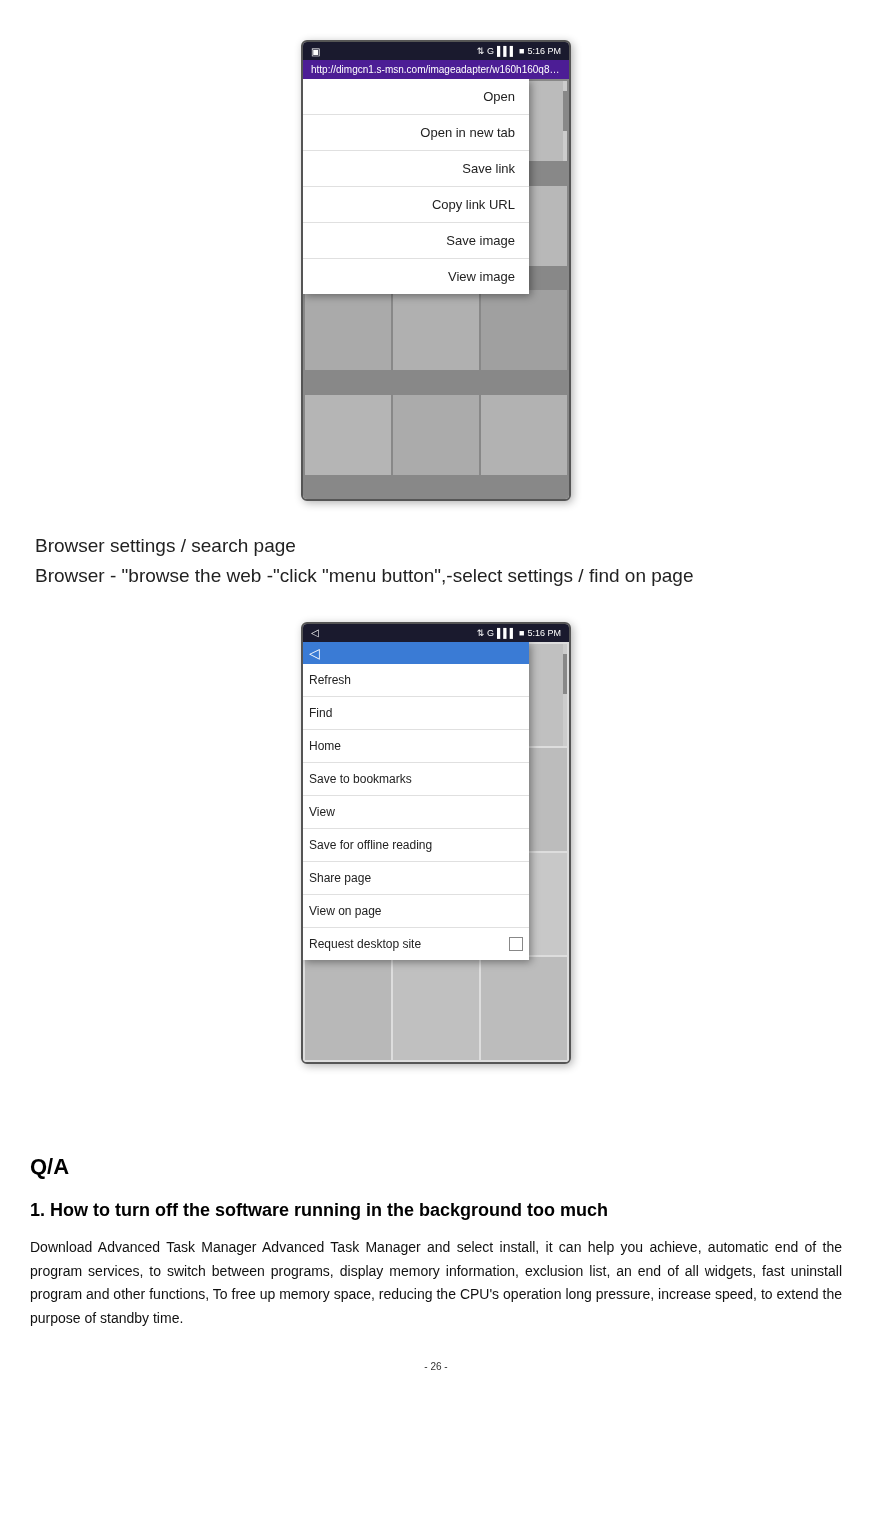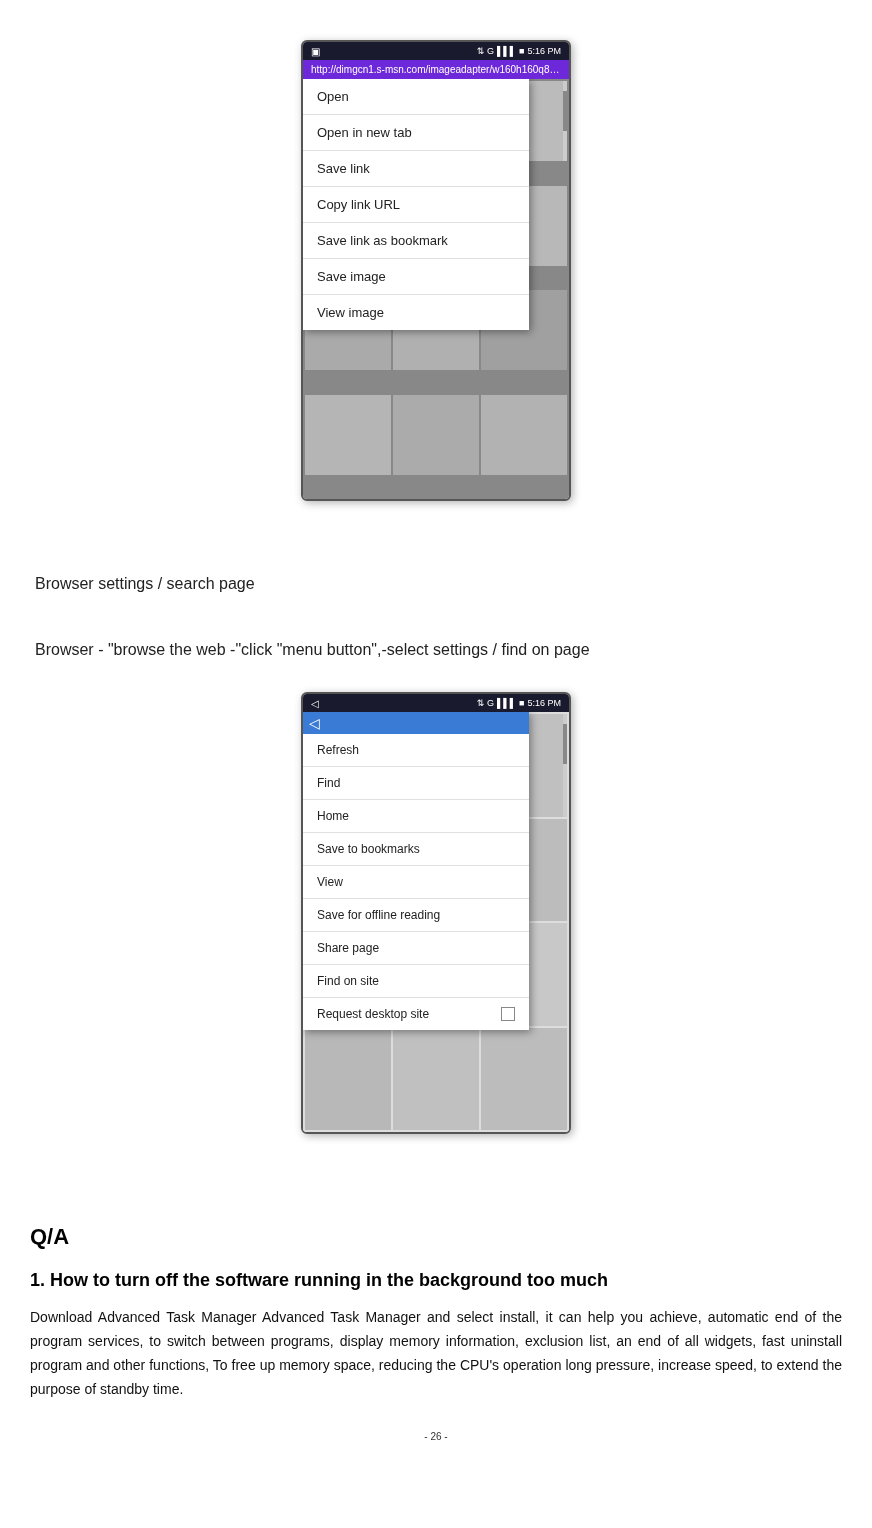--- a/index.html
+++ b/index.html
@@ -38,21 +38,21 @@
       justify-content: space-between;
       align-items: center;
       padding: 3px 8px;
       height: 18px;
     }
 
     .status-left { display: flex; align-items: center; gap: 2px; }
     .status-right { display: flex; align-items: center; gap: 3px; font-size: 9px; }
 
     .url-bar {
-      background: #6d28d9;
+      background: #4c1d95;
       color: white;
       font-size: 10px;
       padding: 4px 8px;
       white-space: nowrap;
       overflow: hidden;
       text-overflow: ellipsis;
     }
 
     .context-menu-item {
       padding: 10px 14px;
@@ -89,20 +89,21 @@
       height: 80px;
     }
 
     .context-menu-overlay {
       position: absolute;
       top: 0;
       left: 0;
       right: 40px;
       background: white;
       box-shadow: 2px 2px 8px rgba(0,0,0,0.4);
+      text-align: right;
     }
 
     
     .phone2-bg {
       position: relative;
       overflow: hidden;
       height: 420px;
       background: #e0e0e0;
     }
 
@@ -137,21 +138,21 @@
       padding: 0 6px;
     }
 
     .browser-menu-icon {
       color: white;
       font-size: 14px;
       margin-right: 4px;
     }
 
     .browser-menu-item {
-      padding: 9px 14px;
+      padding: 9px 6px;
       font-size: 12px;
       color: #222;
       border-bottom: 1px solid #e0e0e0;
       background: white;
       cursor: pointer;
       display: flex;
       align-items: center;
       justify-content: space-between;
     }
 
@@ -166,24 +167,23 @@
       background: white;
     }
 
     
     .text-section {
       width: 100%;
       padding: 10px 5px;
     }
 
     .text-line {
-      font-size: 16px;
+      font-size: 19px;
       color: #222;
       line-height: 1.6;
-      margin-top: 40px;
     }
 
     .section-title {
       font-size: 22px;
       font-weight: bold;
       margin: 30px 0 10px 0;
       align-self: flex-start;
     }
 
     .qa-title {
@@ -263,21 +263,20 @@
         <div class="bg-tile" style="background:#a0a0a0;"></div>
         <div class="bg-tile" style="background:#b5b5b5;"></div>
         <div class="bg-tile" style="background:#ababab;"></div>
         <div class="bg-tile" style="background:#b2b2b2;"></div>
       </div>
       <div class="context-menu-overlay">
         <div class="context-menu-item">Open</div>
         <div class="context-menu-item">Open in new tab</div>
         <div class="context-menu-item">Save link</div>
         <div class="context-menu-item">Copy link URL</div>
-        <div class="context-menu-item">Save link as bookmark</div>
         <div class="context-menu-item">Save image</div>
         <div class="context-menu-item">View image</div>
       </div>
     </div>
   </div>
 
   <div class="text-section">
     <div class="text-line">Browser settings / search page</div>
     <div class="text-line">Browser - "browse the web -"click "menu button",-select settings / find on page</div>
   </div>
@@ -332,21 +331,21 @@
         <div class="browser-menu-item">
           <span>View</span>
         </div>
         <div class="browser-menu-item">
           <span>Save for offline reading</span>
         </div>
         <div class="browser-menu-item">
           <span>Share page</span>
         </div>
         <div class="browser-menu-item">
-          <span>Find on site</span>
+          <span>View on page</span>
         </div>
         <div class="browser-menu-item">
           <span>Request desktop site</span>
           <div class="checkbox-square"></div>
         </div>
       </div>
     </div>
   </div>
 
   <div style="width:100%; margin-top: 40px;">

